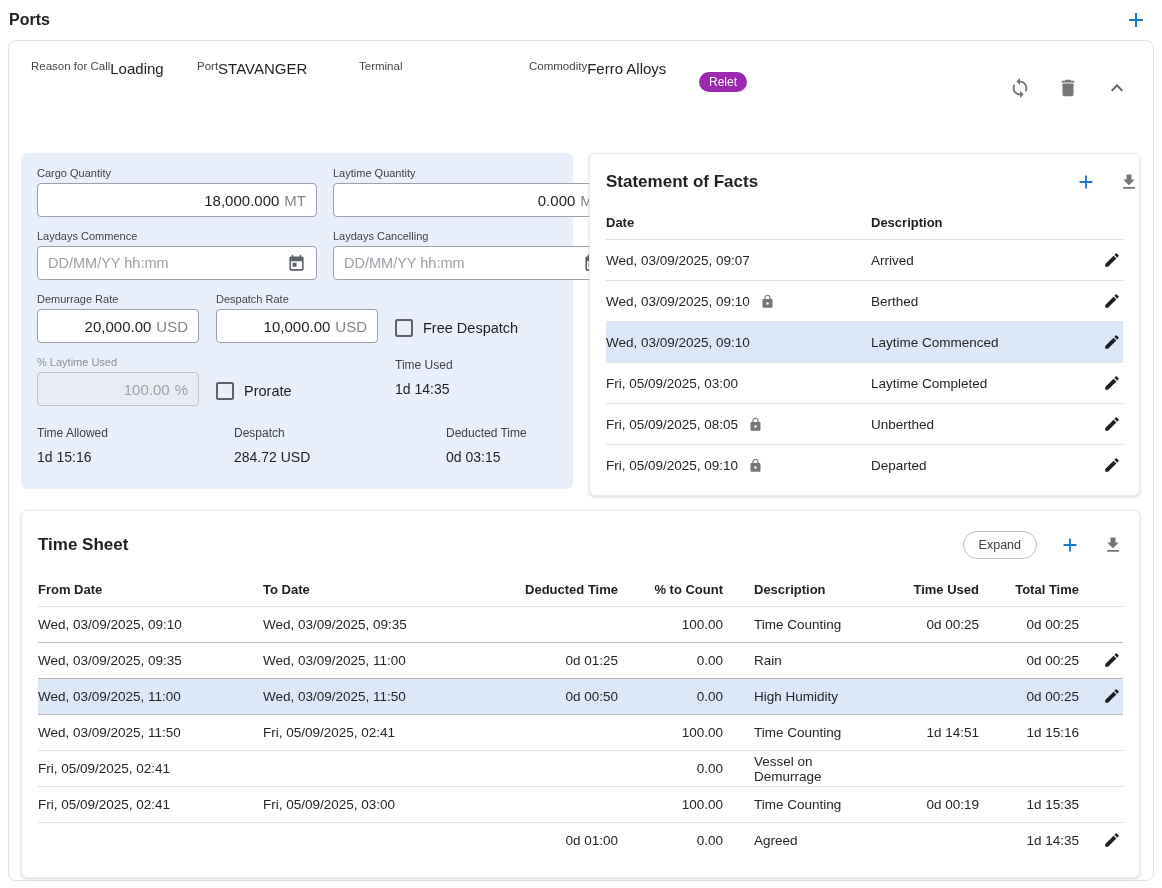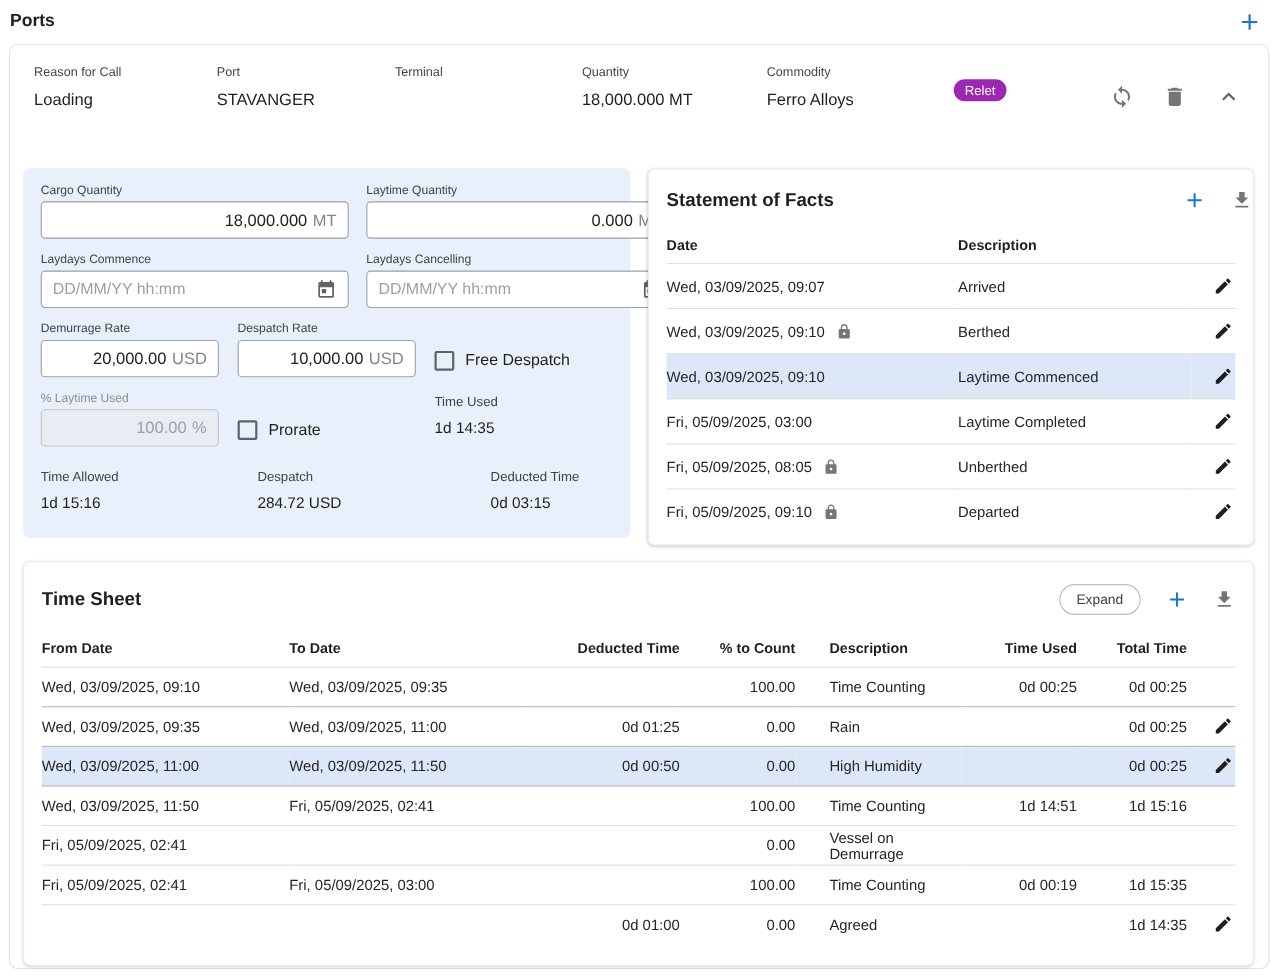--- a/index.html
+++ b/index.html
@@ -32,21 +32,21 @@
   .outer-card{
     margin:7px 8px 0 8px;height:841px;
     border:1px solid #E3E3E3;border-radius:8px;background:#fff;
   }
 
   
   .summary-row{
     display:flex;align-items:flex-start;
     padding:19px 24px 0 22px;height:88px;
   }
-  .sum-field{display:flex;flex-direction:column;}
+  .sum-field{display:flex;}
   .sum-field .f-label{font-size:11.5px;color:#444746;margin-bottom:10px;}
   .sum-field .f-value{font-size:15px;color:#1F1F1F;}
   .w1{width:166px}.w2{width:162px}.w3{width:170px}.w4{width:168px}.w5{width:170px}
   .badge{
     background:var(--badge-purple);color:#fff;font-size:12px;
     padding:3px 10px;border-radius:12px;align-self:flex-start;margin-top:12px;
   }
   .summary-actions{
     margin-left:auto;display:flex;align-items:center;gap:26px;margin-top:16px;
   }
@@ -194,24 +194,20 @@
       <span class="f-label">Reason for Call</span>
       <span class="f-value">Loading</span>
     </div>
     <div class="sum-field w2">
       <span class="f-label">Port</span>
       <span class="f-value">STAVANGER</span>
     </div>
     <div class="sum-field w3">
       <span class="f-label">Terminal</span>
       <span class="f-value"></span>
-    </div>
-    <div class="sum-field w4">
-      <span class="f-label">Quantity</span>
-      <span class="f-value">18,000.000 MT</span>
     </div>
     <div class="sum-field w5">
       <span class="f-label">Commodity</span>
       <span class="f-value">Ferro Alloys</span>
     </div>
     <span class="badge">Relet</span>
     <div class="summary-actions">
       <button class="icon-btn">
         <svg width="22" height="22" fill="#757575">
             <use href="#i-sync"></use>

